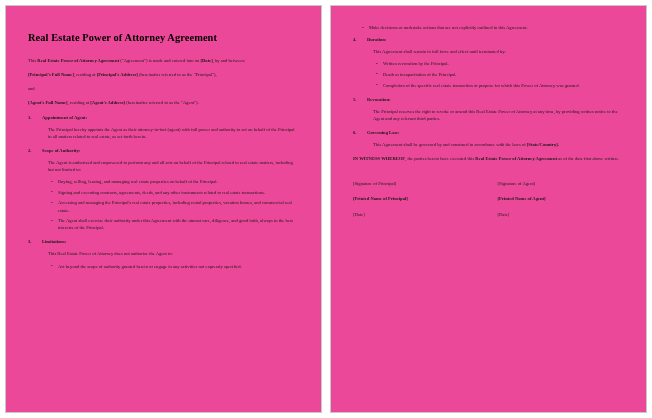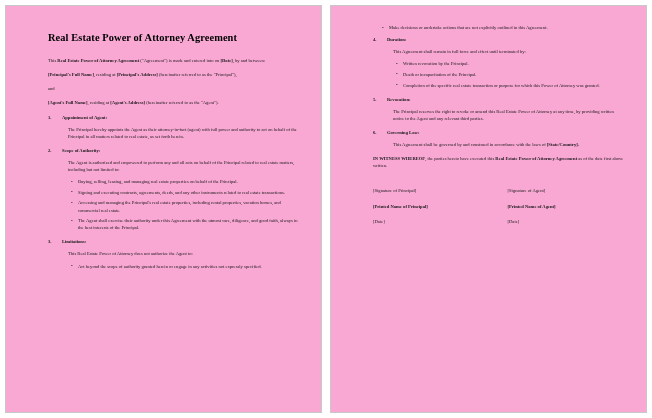--- a/index.html
+++ b/index.html
@@ -14,25 +14,24 @@
     font-family: "Liberation Serif", serif;
   }
   .spread {
     display: flex;
     width: 652px;
     height: 418px;
     box-sizing: border-box;
   }
   .page {
     position: relative;
-    background: #f9a8d4;
+    background: #ec4899;
     border: 1px solid #c8c8c8;
     box-sizing: border-box;
     overflow: hidden;
-    padding-left: 20px;
   }
   .page-left {
     width: 318px;
     height: 408px;
     margin: 5px 4px 5px 5px;
   }
   .page-right {
     width: 318px;
     height: 408px;
     margin: 5px 5px 5px 4px;

